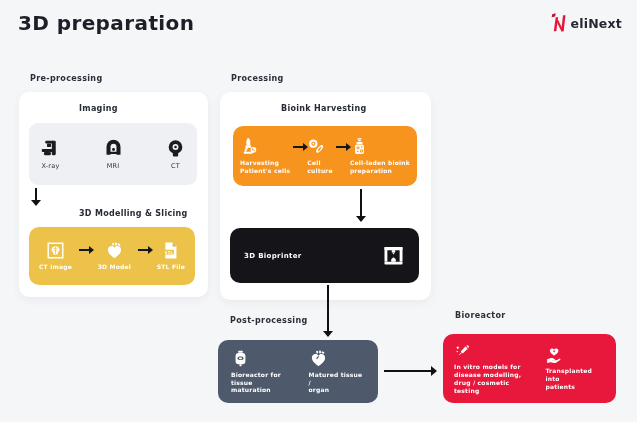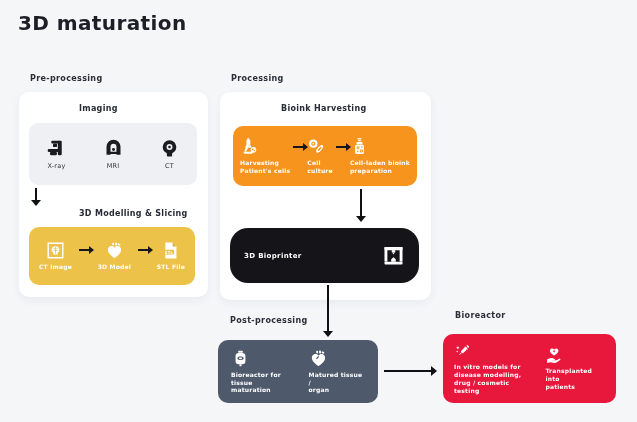--- a/index.html
+++ b/index.html
@@ -15,41 +15,41 @@
   #lbl-post{left:230px;top:316px}#lbl-app{left:455px;top:311px}
 
   .card{position:absolute;background:#fff;border-radius:10px;box-shadow:0 3px 8px rgba(40,48,66,.06);}
   .card-a{left:19px;top:92px;width:189px;height:205px;}
   .card-b{left:220px;top:92px;width:211px;height:208px;}
   .card-title{position:absolute;margin:0;font-size:8px;font-weight:700;color:#272B35;letter-spacing:.3px;padding-left:48px;}
   .card-a .ct1{left:12px;top:12px}.card-a .ct2{left:12px;top:117px}.card-b .ct1{left:13px;top:12px}
 
   .imaging-panel{position:absolute;left:10px;top:31px;width:168px;height:62px;background:#EFF0F3;
                  border-radius:9px;display:flex;align-items:center;justify-content:space-between;
-                 padding:0 17px;box-sizing:border-box;}
+                 padding:0 11px;box-sizing:border-box;}
   .img-item{display:flex;flex-direction:column;align-items:center;gap:3px;}
   .img-item svg{width:21px;height:21px;}
   .img-label{font-size:6.5px;font-weight:500;color:#33363F;letter-spacing:.2px;}
 
   .flow-box{position:absolute;border-radius:10px;display:flex;align-items:center;box-sizing:border-box;}
   .yellow{left:10px;top:135px;width:166px;height:58px;background:#ECC248;justify-content:space-between;padding:0 10px;}
   .orange{left:13px;top:34px;width:184px;height:60px;background:#F7941D;justify-content:space-between;padding:0 7px;}
   .flow-item{display:flex;flex-direction:column;gap:3px;}
   .flow-item.center{align-items:center}.flow-item.left{align-items:flex-start}
   .flow-label{font-size:6px;font-weight:700;color:#fff;line-height:1.3;letter-spacing:.2px;white-space:pre-line;}
   .flow-box svg{width:19px;height:19px;flex:none;}
 
   .mini-arrow{flex:none;width:11px;height:2px;background:#15161B;position:relative;margin:0 2px;}
   .mini-arrow::after{content:"";position:absolute;right:-4px;top:-3px;
     border-left:5px solid #15161B;border-top:4px solid transparent;border-bottom:4px solid transparent;}
   .yellow .mini-arrow{transform:translateY(-6px);}
   .orange .mini-arrow{transform:translateY(-9px);}
 
   .black-box{position:absolute;left:10px;top:136px;width:189px;height:55px;background:#141419;
-             border-radius:18px;display:flex;align-items:center;justify-content:space-between;
+             border-radius:10px;display:flex;align-items:center;justify-content:space-between;
              padding:0 14px;box-sizing:border-box;}
   .bp-label{font-size:7px;font-weight:700;color:#fff;letter-spacing:.35px;}
   .black-box svg{width:23px;height:23px;}
 
   .slate-box{position:absolute;left:218px;top:340px;width:160px;height:63px;background:#4E5A6C;
              border-radius:10px;display:flex;align-items:center;gap:16px;padding:0 13px;box-sizing:border-box;}
   .slate-box svg{width:19px;height:19px;}
   .red-box{position:absolute;left:443px;top:334px;width:173px;height:69px;background:#E8173C;
            border-radius:10px;display:flex;align-items:center;gap:13px;padding:0 11px;box-sizing:border-box;}
   .red-box svg{width:18px;height:18px;}
@@ -65,22 +65,33 @@
     border-left:6px solid #101115;border-top:5px solid transparent;border-bottom:5px solid transparent;}
 
   .icon-dark{fill:#1A1C22;}
   .icon-white{fill:#ffffff;}
 </style>
 </head>
 <body>
 
 <div class="stage">
 
-  <h1 class="page-title">3D maturation</h1>
-
+  <h1 class="page-title">3D preparation</h1>
+
+  <div class="logo">
+    <svg width="17" height="20" viewBox="0 0 20 24">
+      <g fill="#E4173B">
+        <polygon points="4.4,22 6.6,5 9.6,5 7.4,22"></polygon>
+        <polygon points="6.8,8.4 13.4,22 16,22 9.6,8.4"></polygon>
+        <polygon points="13.2,22 15.4,2.6 18.4,2.6 16.2,22"></polygon>
+        <polygon points="2.4,1.6 6.6,0.4 6,4.2 1.8,5.2" fill="#C0102F"></polygon>
+      </g>
+    </svg>
+    <span class="logo-text">eliNext</span>
+  </div>
 
   <div class="section-label" id="lbl-pre">Pre-processing</div>
   <div class="section-label" id="lbl-proc">Processing</div>
   <div class="section-label" id="lbl-post">Post-processing</div>
   <div class="section-label" id="lbl-app">Bioreactor</div>
 
   <section class="card card-a">
     <h3 class="card-title ct1">Imaging</h3>
 
     <div class="imaging-panel">

